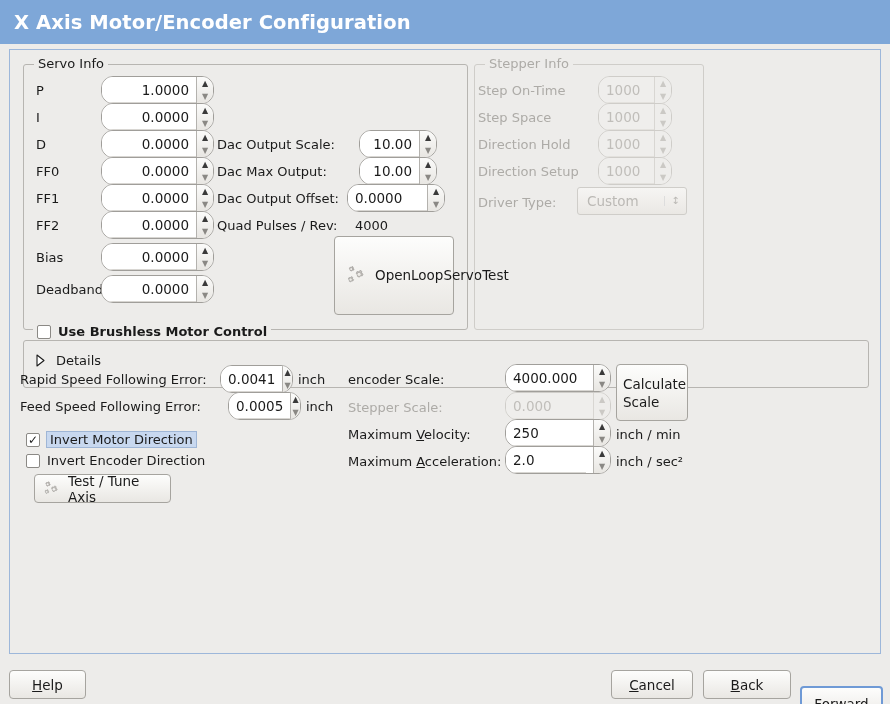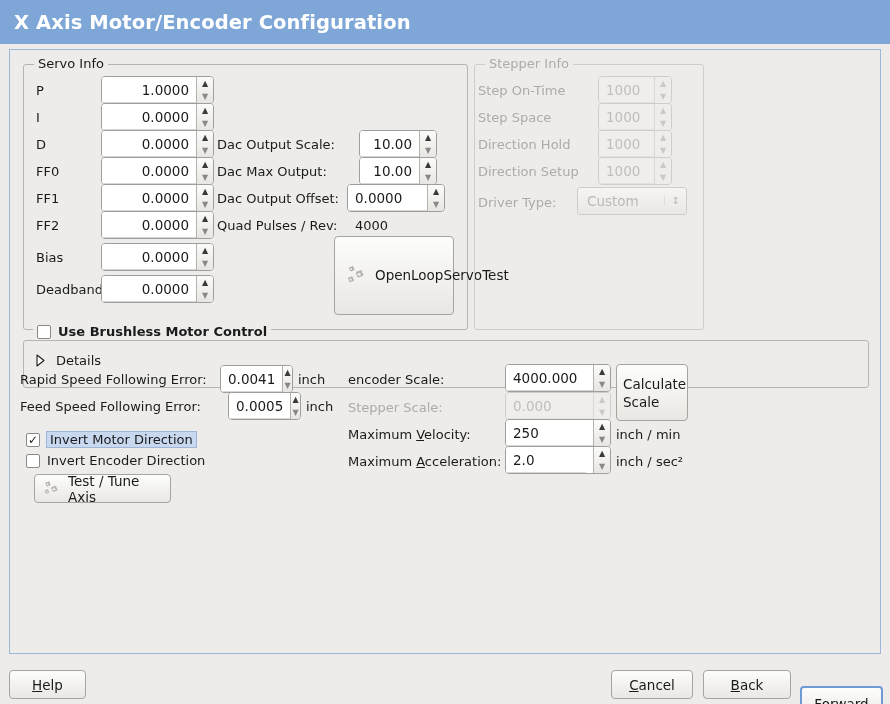--- a/index.html
+++ b/index.html
@@ -62,21 +62,21 @@
   .lbl.dim { color:#adaba7; }
   u { text-decoration: underline; }
 
   
   .spin {
     position: absolute;
     display: flex;
     height: 28px;
     background: #ffffff;
     border: 1px solid #a09e9a;
-    border-radius: 4px;
+    border-radius: 12px;
     overflow: hidden;
   }
   .spin .val {
     flex: 1;
     padding: 0 7px;
     display: flex; align-items: center;
     font-size: 13.5px;
     background: #ffffff;
     color: #1a1a1a;
     border-bottom: 1px solid #d8d6d2;

